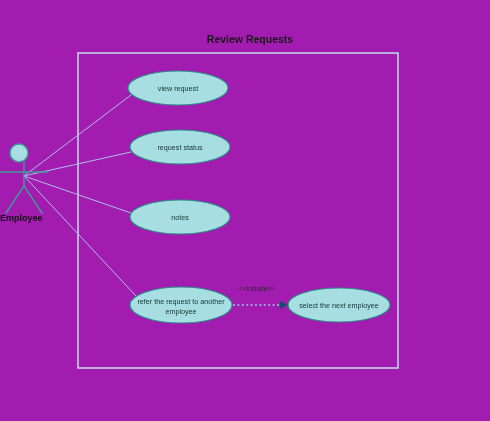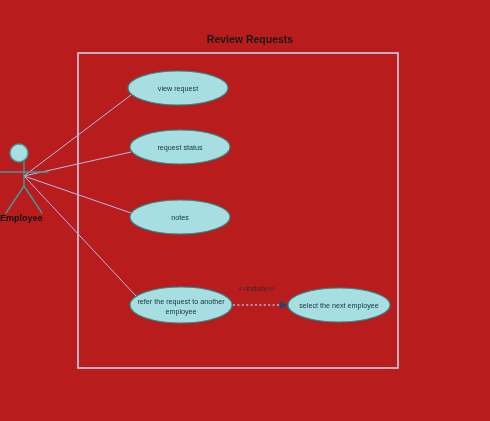--- a/index.html
+++ b/index.html
@@ -9,21 +9,21 @@
     background: #ffffff;
   }
   body {
     font-family: "Liberation Sans", sans-serif;
     -webkit-font-smoothing: antialiased;
   }
   #canvas {
     position: relative;
     width: 490px;
     height: 421px;
-    background: #b91c1c;
+    background: #a21caf;
     overflow: hidden;
     text-align: center;
   }
   #diagram-svg {
     position: absolute;
     left: 0;
     top: 0;
     width: 490px;
     height: 421px;
   }

